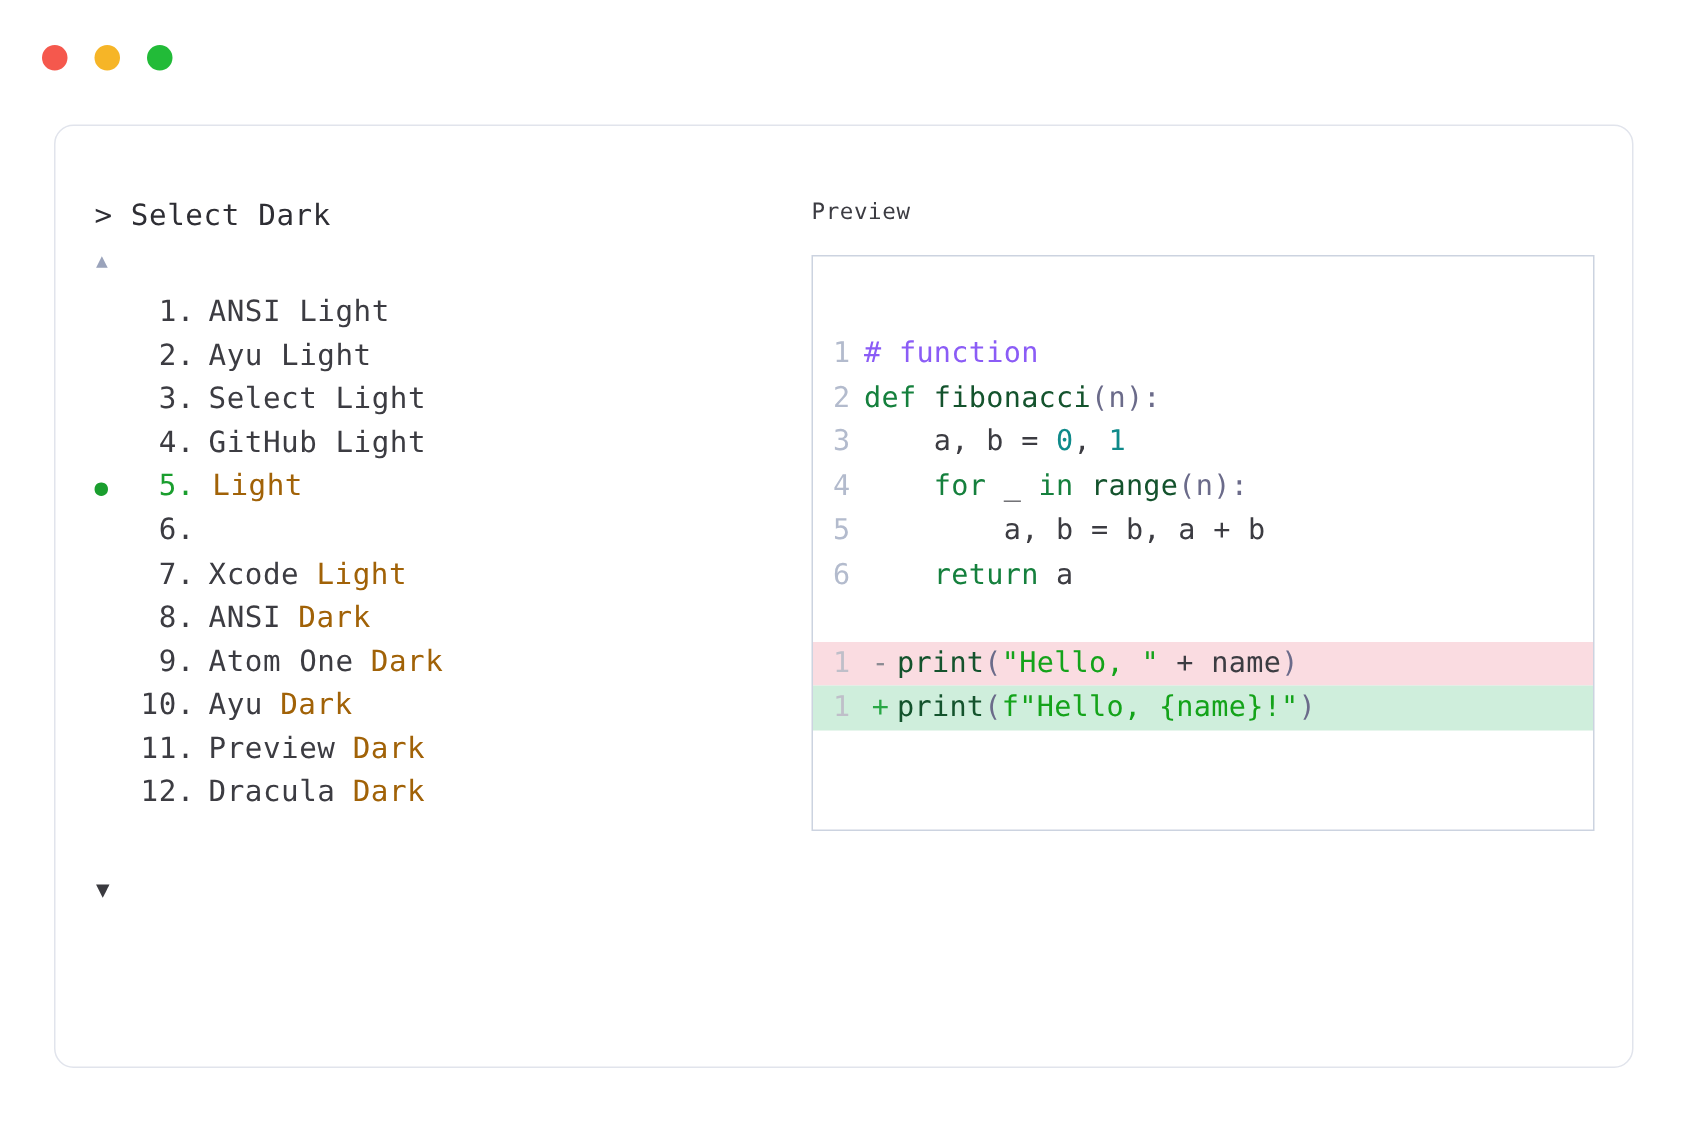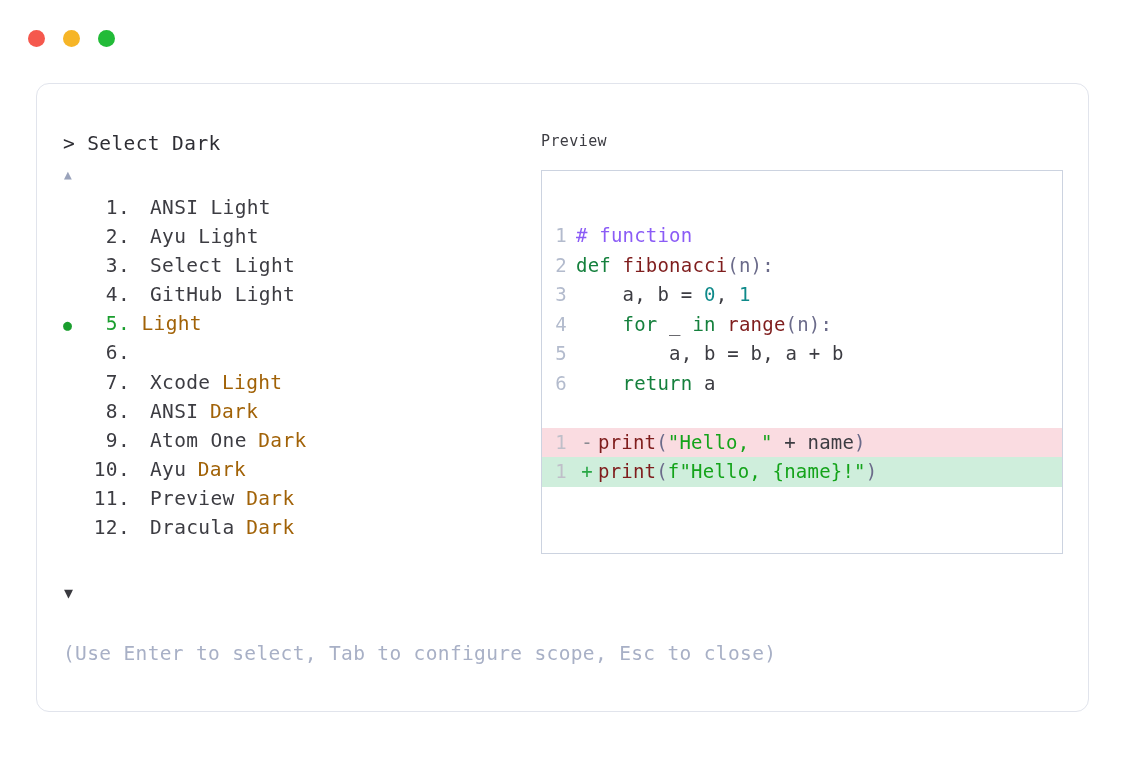--- a/index.html
+++ b/index.html
@@ -115,21 +115,21 @@
     color: transparent;
   }
   .theme-row.selected .bullet-col {
     color: #1a9e2e;
   }
   .num-col {
     width: 41px;
     flex: 0 0 41px;
     text-align: right;
   }
-  .name-col { margin-left: 20px; }
+  .name-col { margin-left: 9px; }
   .variant-col { margin-left: 11.5px; color: #a16207; }
 
   .theme-row.selected .num-col,
   .theme-row.selected .name-col { color: #1a9e2e; }
 
   .hint {
     position: absolute;
     left: 26px;
     top: 558px;
     font-size: 19.5px;
@@ -189,21 +189,21 @@
     width: 22px;
     flex: 0 0 22px;
     text-align: center;
   }
   .diff-del .diff-mark { color: #8a8a92; }
   .diff-add .diff-mark { color: #28a745; }
 
   
   .t-comment { color: #8b5cf6; }
   .t-kw      { color: #15803d; }
-  .t-fn      { color: #7f1d1d; text-align: right; }
+  .t-fn      { color: #14532d; text-align: right; }
   .t-num     { color: #0f8a8a; }
   .t-plain   { color: #3c3c42; }
   .t-punct   { color: #6b6b8a; }
   .t-str     { color: #14a31a; }
 </style>
 </head>
 <body>
 
 <div class="app">
 
@@ -237,21 +237,20 @@
             <li class="theme-row"><span class="bullet-col">●</span><span class="num-col">9.</span><span class="name-col">Atom One</span><span class="variant-col">Dark</span></li>
             <li class="theme-row"><span class="bullet-col">●</span><span class="num-col">10.</span><span class="name-col">Ayu</span><span class="variant-col">Dark</span></li>
             <li class="theme-row"><span class="bullet-col">●</span><span class="num-col">11.</span><span class="name-col">Preview</span><span class="variant-col">Dark</span></li>
             <li class="theme-row"><span class="bullet-col">●</span><span class="num-col">12.</span><span class="name-col">Dracula</span><span class="variant-col">Dark</span></li>
           </ul>
 
       </div>
 
       <div class="scroll-down">▼</div>
 
-      <div class="hint">(Use Enter to select, Tab to configure scope, Esc to close)</div>
 
       <div class="right-pane">
         <div class="preview-label">Preview</div>
         <div class="preview-box">
           <div class="code" id="code-block"><div class="code-line"><span class="ln">1</span><span class="code-body"><span class="t-comment"># function</span></span></div><div class="code-line"><span class="ln">2</span><span class="code-body"><span class="t-kw">def </span><span class="t-fn">fibonacci</span><span class="t-punct">(n):</span></span></div><div class="code-line"><span class="ln">3</span><span class="code-body"><span class="t-plain">    a, b = </span><span class="t-num">0</span><span class="t-plain">, </span><span class="t-num">1</span></span></div><div class="code-line"><span class="ln">4</span><span class="code-body"><span class="t-plain">    </span><span class="t-kw">for</span><span class="t-plain"> _ </span><span class="t-kw">in</span><span class="t-plain"> </span><span class="t-fn">range</span><span class="t-punct">(n):</span></span></div><div class="code-line"><span class="ln">5</span><span class="code-body"><span class="t-plain">        a, b = b, a + b</span></span></div><div class="code-line"><span class="ln">6</span><span class="code-body"><span class="t-plain">    </span><span class="t-kw">return</span><span class="t-plain"> a</span></span></div><div class="code-blank"></div><div class="diff-line diff-del"><span class="ln">1</span><span class="diff-mark">-</span><span class="code-body"><span class="t-fn">print</span><span class="t-punct">(</span><span class="t-str">"Hello, "</span><span class="t-plain"> + </span><span class="t-plain">name</span><span class="t-punct">)</span></span></div><div class="diff-line diff-add"><span class="ln">1</span><span class="diff-mark">+</span><span class="code-body"><span class="t-fn">print</span><span class="t-punct">(</span><span class="t-str">f"Hello, {name}!"</span><span class="t-punct">)</span></span></div></div>
         </div>
       </div>
 
     </div>
   </div>

